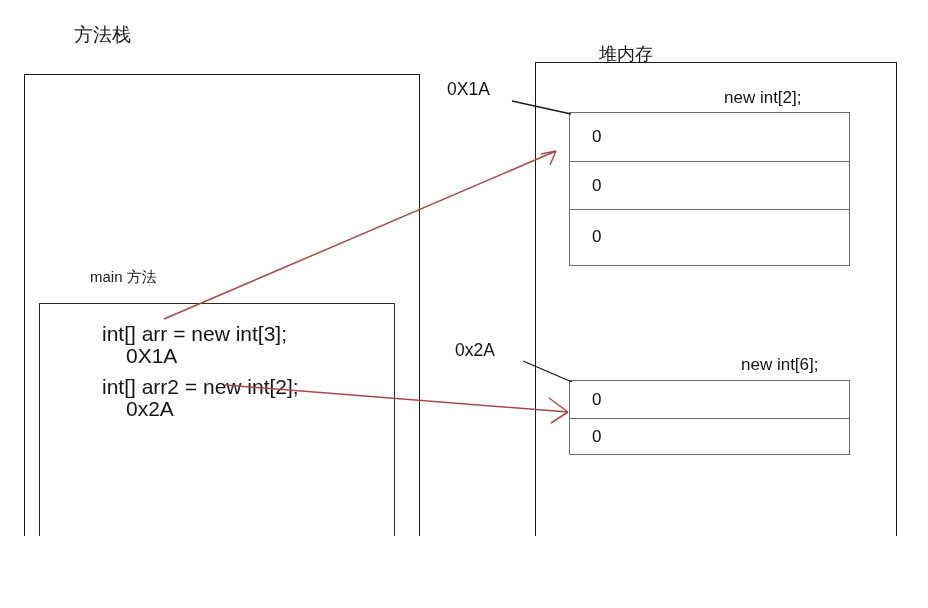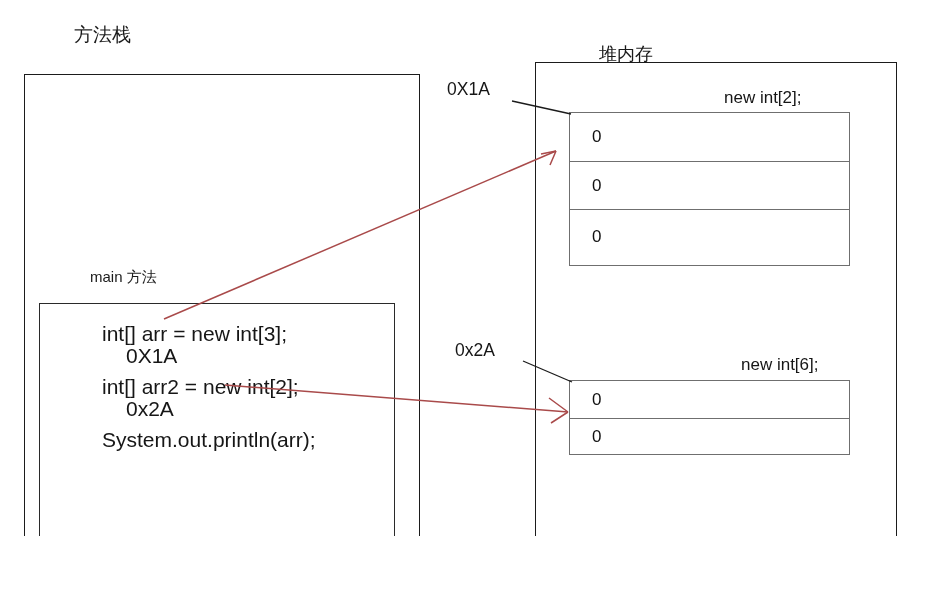--- a/index.html
+++ b/index.html
@@ -172,21 +172,20 @@
   <div id="main-frame"></div>
 
   <div class="code" id="code-l1">int[] arr = new int[3];</div>
 
   <div class="code" id="code-l2">0X1A</div>
 
   <div class="code" id="code-l3">int[] arr2 = new int[2];</div>
 
   <div class="code" id="code-l4">0x2A</div>
 
-  <div class="code" id="code-l5">System.out.println(arr);</div>
 
 
   <div class="addr" id="addr1">0X1A</div>
 
   <div class="addr" id="addr2">0x2A</div>
 
   <div class="array-caption" id="array1-caption">new int[2];</div>
 
   <div class="array-table" id="array1-table">
     <div class="array-row">

